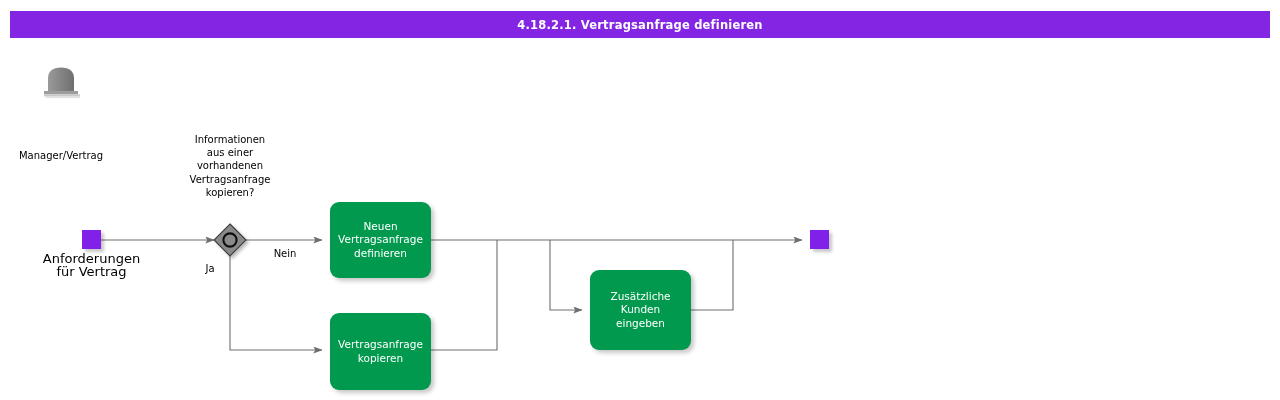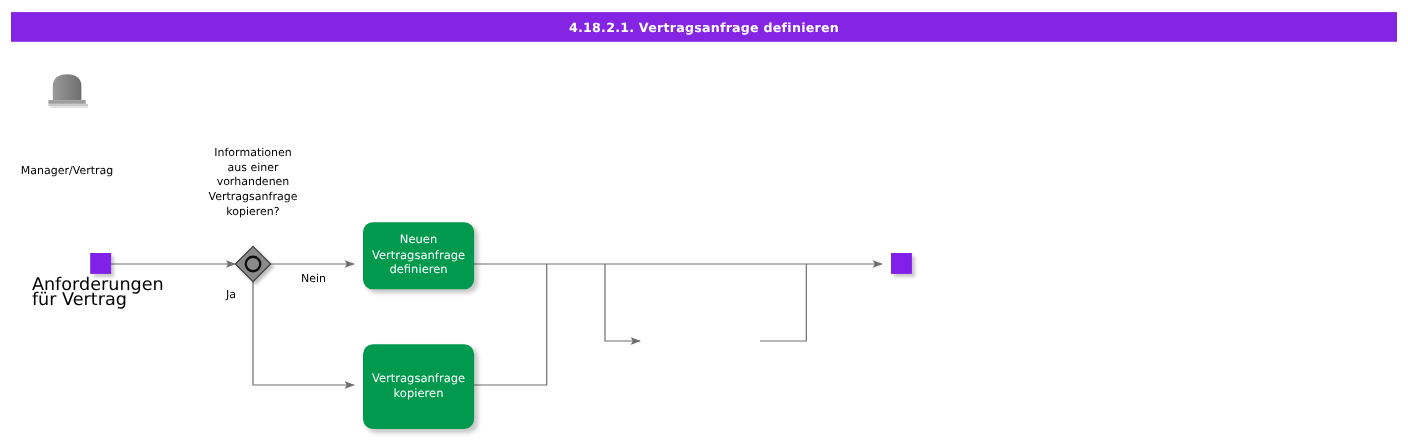--- a/index.html
+++ b/index.html
@@ -28,21 +28,21 @@
   .actor{position:absolute;left:10px;top:62px;width:102px;height:45px;}
   .actor-label{
     position:absolute;left:0;top:88px;width:102px;text-align:center;
     font-size:10px;color:#000;line-height:12px;
   }
 
   
   .evt{position:absolute;width:19px;height:19px;background:#8020e8;
        box-shadow:3px 3px 3px rgba(0,0,0,0.22);}
   .evt-label{
-    position:absolute;text-align:left;font-size:16px;color:#000;
+    position:absolute;text-align:center;font-size:13px;color:#000;
     line-height:12.5px;white-space:pre-line;
   }
 
   
   .task{
     position:absolute;background:#00994d;border-radius:9px;
     box-shadow:3px 3px 4px rgba(0,0,0,0.22);
     display:flex;align-items:center;justify-content:center;
     color:#ffffff;font-size:10.5px;line-height:13.5px;text-align:center;
     white-space:pre-line;padding:0 5px;box-sizing:border-box;
@@ -121,21 +121,24 @@
 
   <div class="flabel" style="left:258px;top:247px;width:54px;">Nein</div>
   <div class="flabel" style="left:186px;top:262px;width:48px;">Ja</div>
 
   <div class="evt" style="left:82px;top:230px;"></div>
   <div class="evt-label" style="left:29px;top:253px;width:125px;">Anforderungen
 für Vertrag</div>
 
   <div class="evt" style="left:810px;top:230px;"></div>
 
-  <div class="task" style="left:330px;top:202px;width:101px;height:61px;">Neuen
+  <div class="task" style="left:330px;top:202px;width:101px;height:76px;">Neuen
 Vertragsanfrage
 definieren</div>
 
   <div class="task" style="left:330px;top:313px;width:101px;height:77px;">Vertragsanfrage
 kopieren</div>
 
+  <div class="task" style="left:590px;top:270px;width:101px;height:80px;">Zusätzliche
+Kunden
+eingeben</div>
 
 </div>
 
 </body></html>

